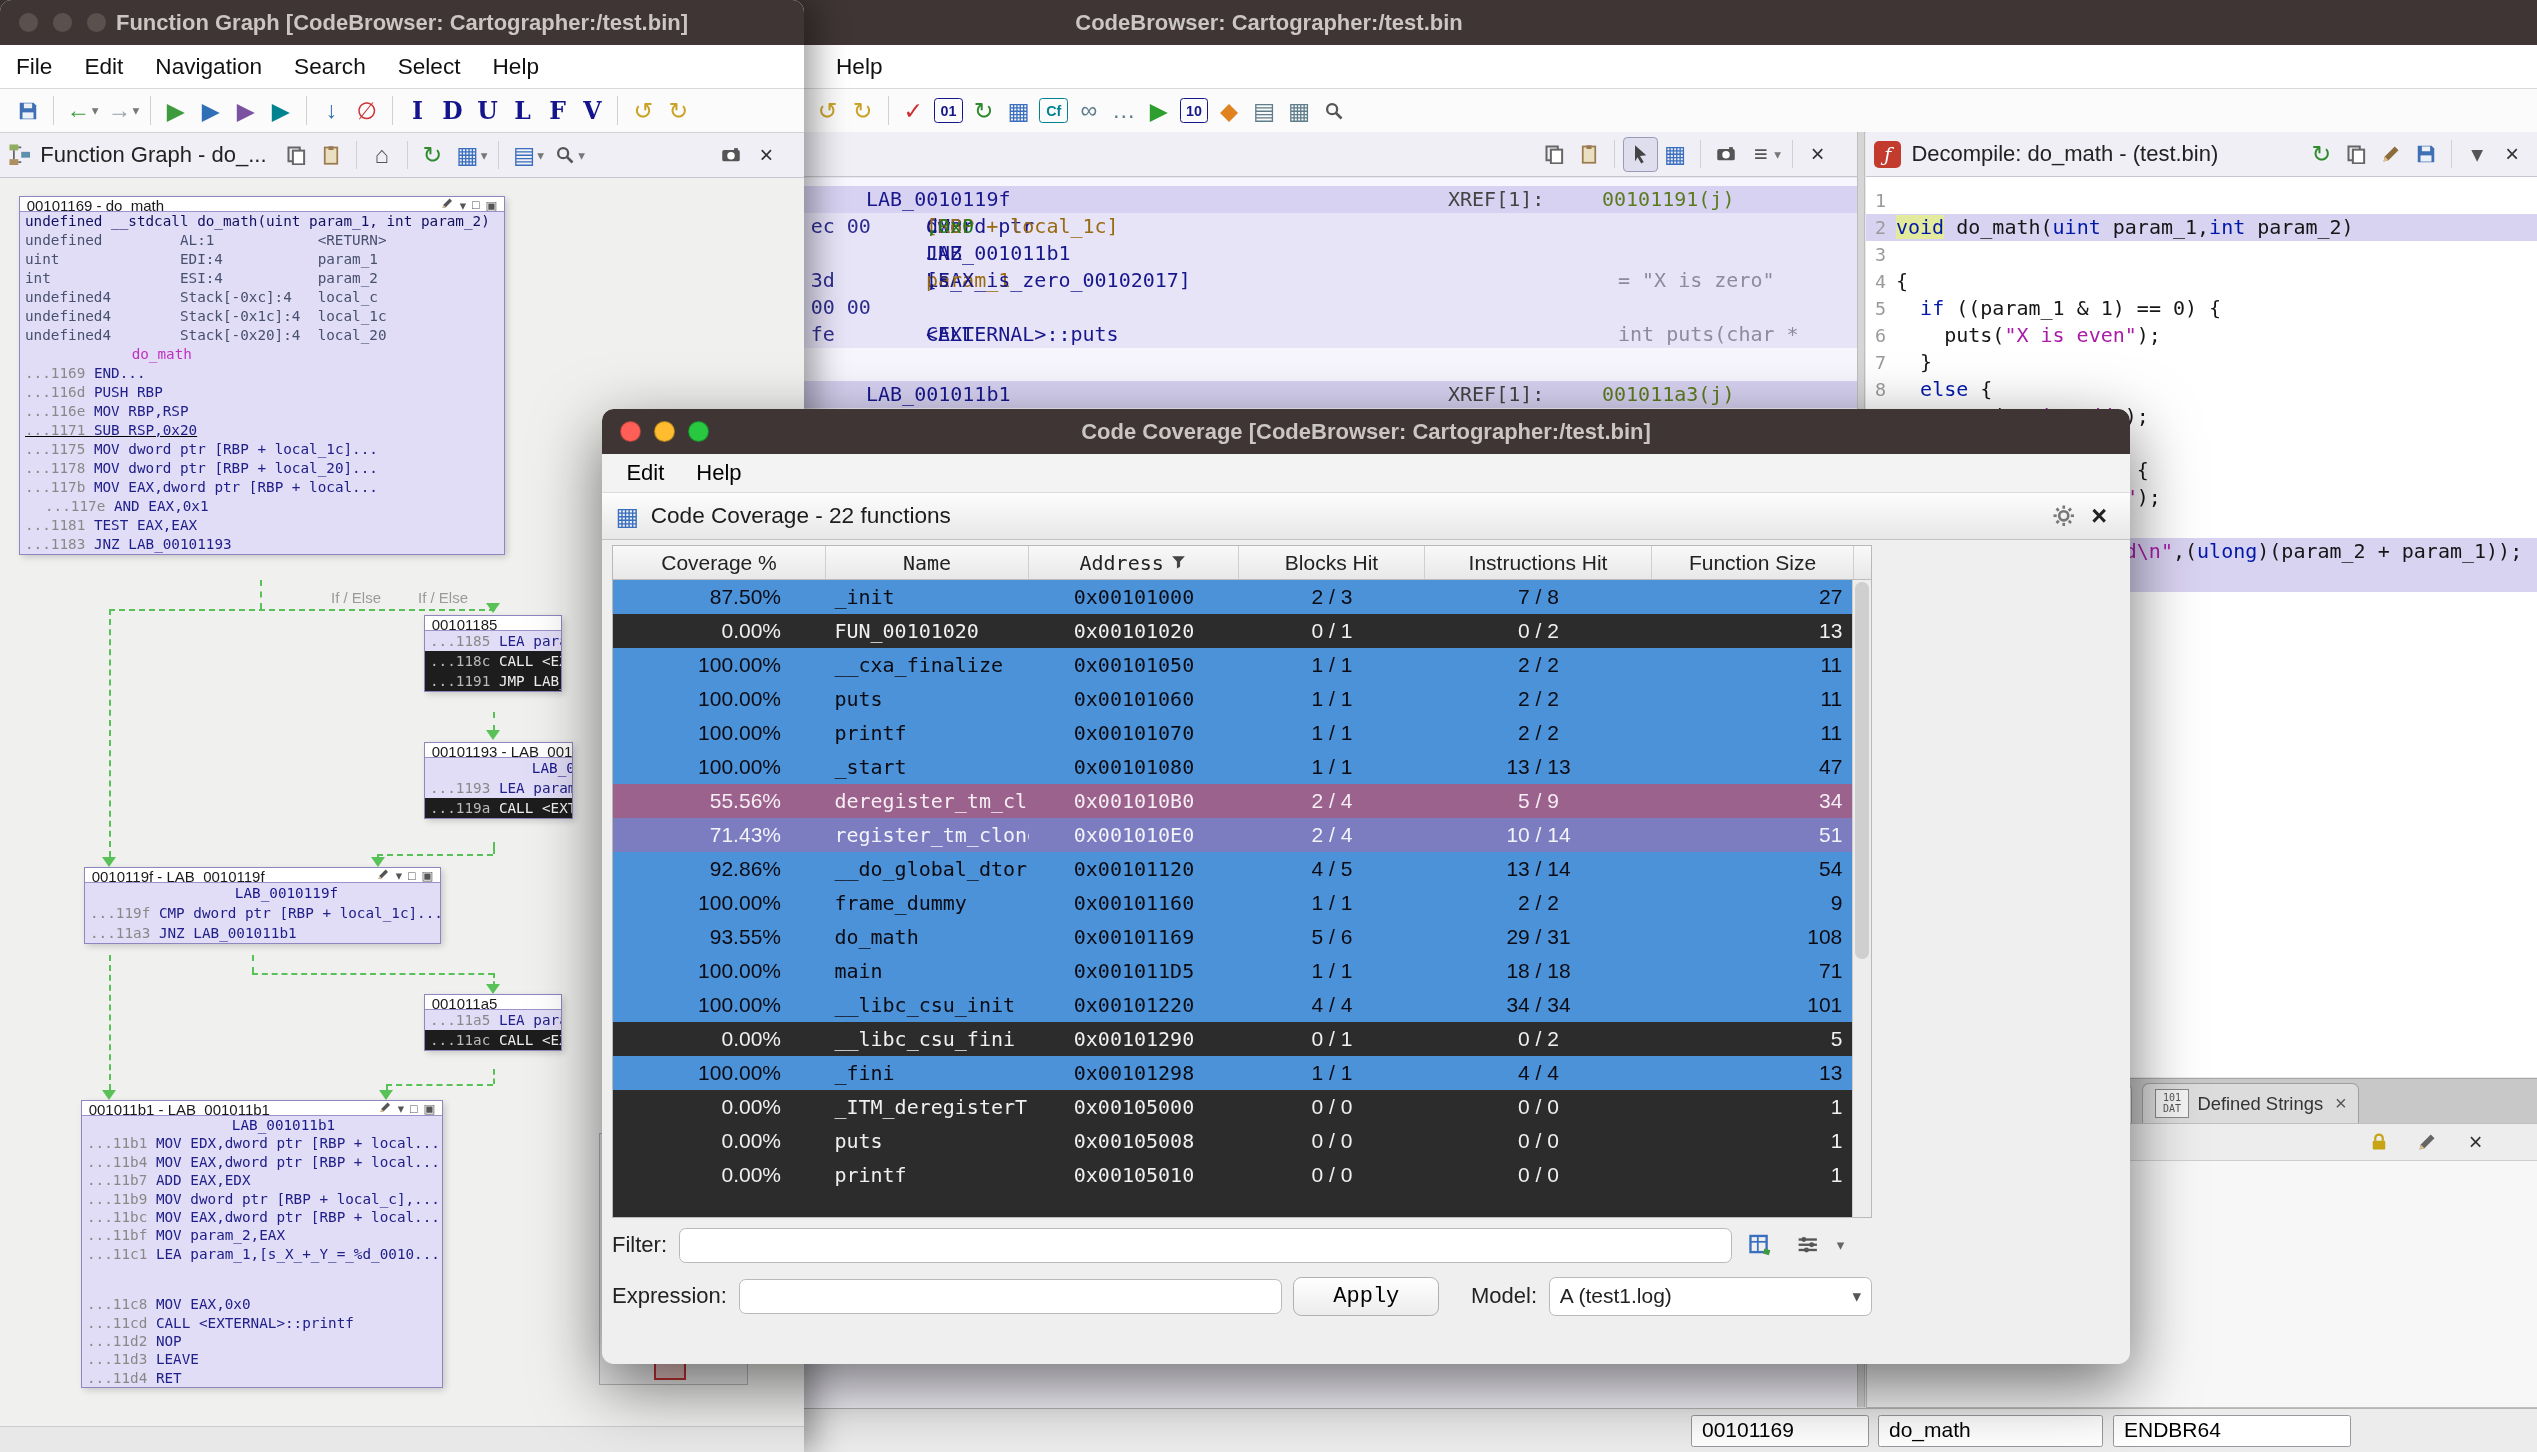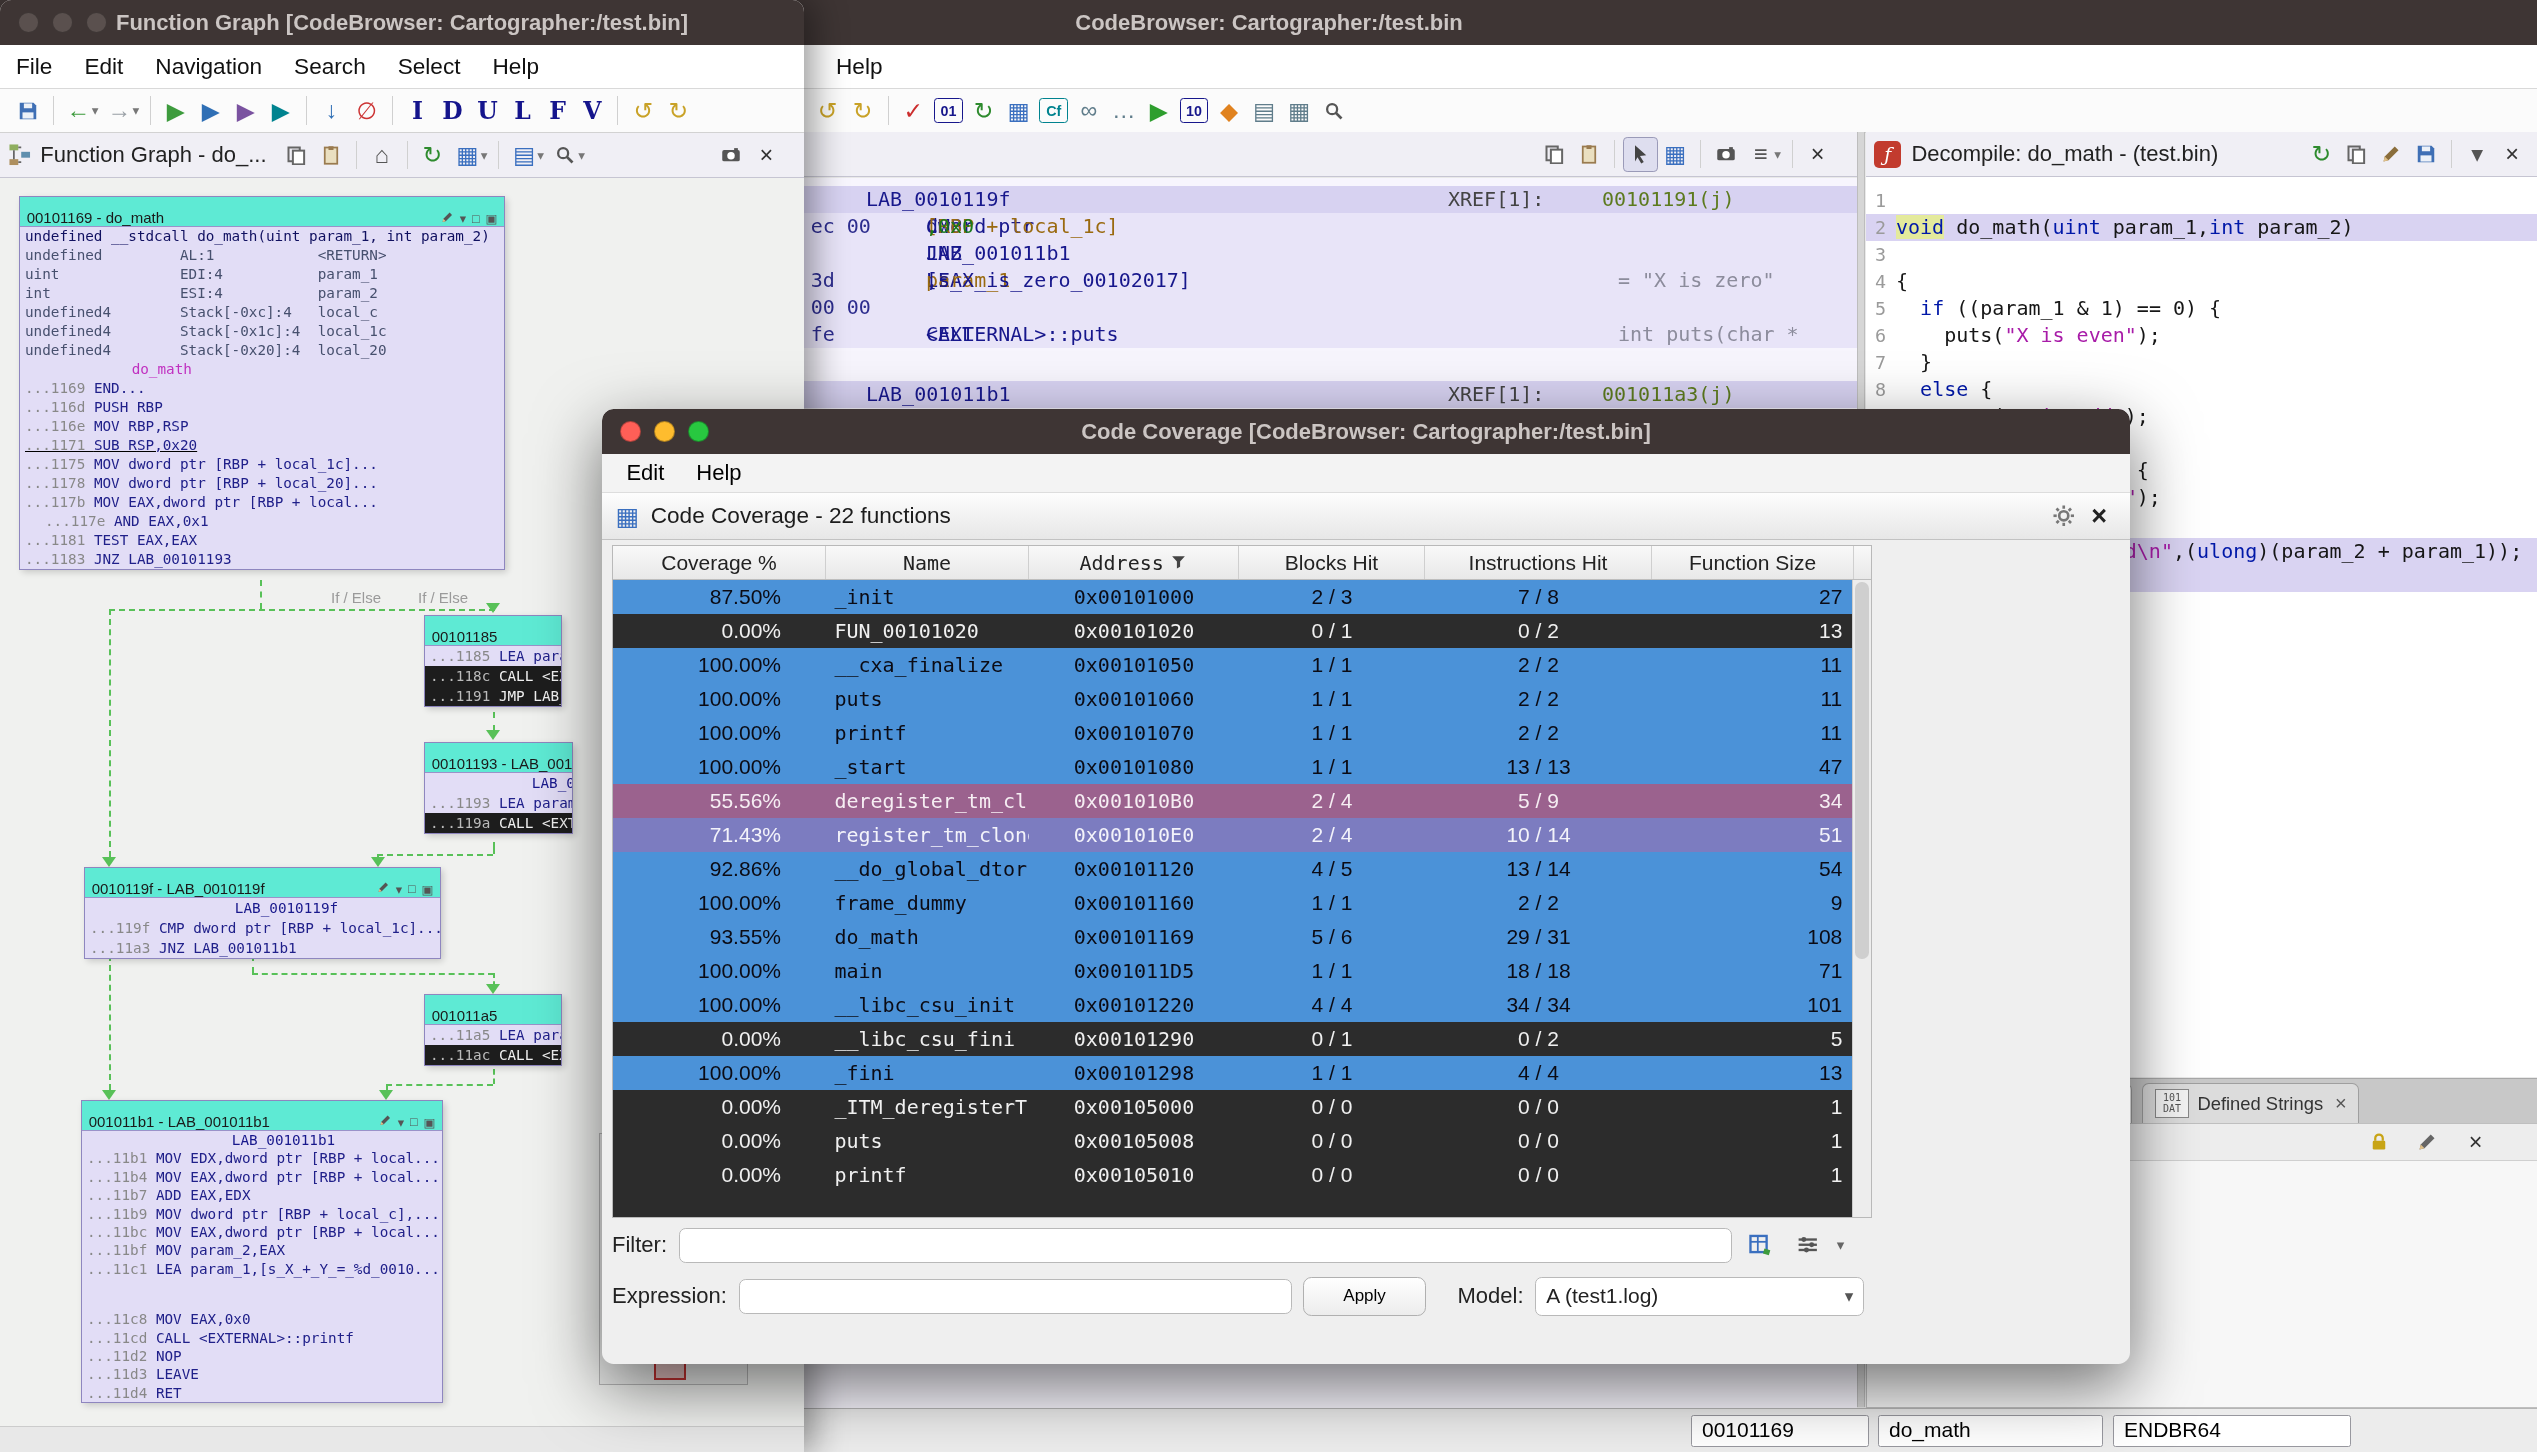--- a/index.html
+++ b/index.html
@@ -86,21 +86,21 @@
   
   .fg-win{left:0;top:0;width:804px;height:1452px;z-index:2;background:#fff;border-radius:11.7px 11.7px 0 0;
           box-shadow:8.4px 0 34px rgba(0,0,0,.4)}
   .fg-ph{padding:0 8.4px}
   .fgph-icon{margin-right:8.4px;display:inline-flex}
   .fgph-title{font-size:22px;color:#222;margin-right:11.7px;white-space:nowrap}
   .canvas{position:absolute;left:0;top:178px;width:804px;height:1248px;background:#f0f1ef;overflow:hidden}
   .fg-status{position:absolute;left:0;top:1426px;width:804px;height:27px;background:#e8e8e8;border-top:0.8px solid #ccc}
 
   .gblock{position:absolute;border:1.7px solid #8e86bf;background:#e2ddf6;box-shadow:2.5px 3.4px 6.7px rgba(0,0,0,.18)}
-  .gb-head{height:30px;background:#5eead4;border-bottom:0.8px solid #9a92c9;display:flex;align-items:flex-end;font-size:15px;
+  .gb-head{height:15px;background:#ffffff;border-bottom:0.8px solid #9a92c9;display:flex;align-items:flex-start;font-size:15px;
            color:#1a1a1a;padding:0 6.7px;white-space:nowrap;overflow:hidden}
   .gb-hicons{margin-left:auto;display:flex;gap:5.9px;font-size:12.6px;color:#555;align-items:center}
   .gl{line-height:19px;height:19px;white-space:pre;overflow:hidden;font-family:"DejaVu Sans Mono",monospace;
       font-size:14.3px;padding-left:5px}
   .gl.sig{color:#101060}
   .gl.reg{color:#47506e}
   .gl.fnl{color:#c030c0;padding-left:60px}
   .gl.labl{color:#18188c;padding-left:81px}
   .gl .addr{color:#888}
   .gl .code{color:#20208a}
@@ -145,22 +145,22 @@
   .cc5{width:202px;text-align:right;padding-right:11.7px}
   .cov-scroll{position:absolute;right:0;top:34px;width:19px;height:640px;background:#ededed;border-left:0.8px solid #ccc}
   .cov-thumb{position:absolute;left:1.7px;top:1.7px;width:14.3px;height:377px;background:#cfcfcf;border-radius:6.7px}
   .cov-filter{position:absolute;left:10px;top:815px;width:1260px;height:42px;display:flex;align-items:center;gap:11.7px;font-size:22px;color:#222}
   .cov-input{height:35px;border:1.7px solid #b9b9b9;border-radius:6.7px;background:#fff;font-size:20px;padding:0 8.4px;
              font-family:"Liberation Sans",sans-serif}
   .filter-input{width:1053px}
   .tb-chv{font-size:15px;color:#666}
   .cov-expr{position:absolute;left:10px;top:865px;width:1260px;height:44px;display:flex;align-items:center;gap:11.7px;font-size:22px;color:#222}
   .expr-input{width:553px}
-  .apply-btn{height:39px;padding:0 39px;font-size:17px;border:1.7px solid #b0b0b0;border-radius:8.4px;
-             background:linear-gradient(#fff,#ececec);font-family:Liberation Sans, sans-serif}
+  .apply-btn{height:39px;padding:0 39px;font-size:22px;border:1.7px solid #b0b0b0;border-radius:8.4px;
+             background:linear-gradient(#fff,#ececec);font-family:Liberation Mono, monospace}
   .model-lb{margin-left:20px}
   .model-select{width:329px;height:39px;border:1.7px solid #b9b9b9;border-radius:6.7px;background:#fff;display:flex;
                 align-items:center;padding:0 10px;font-size:21px}
   .model-select .chv{margin-left:auto;color:#555;font-size:17px}
 </style>
 </head>
 <body>
 
 <div id="screen">
 

